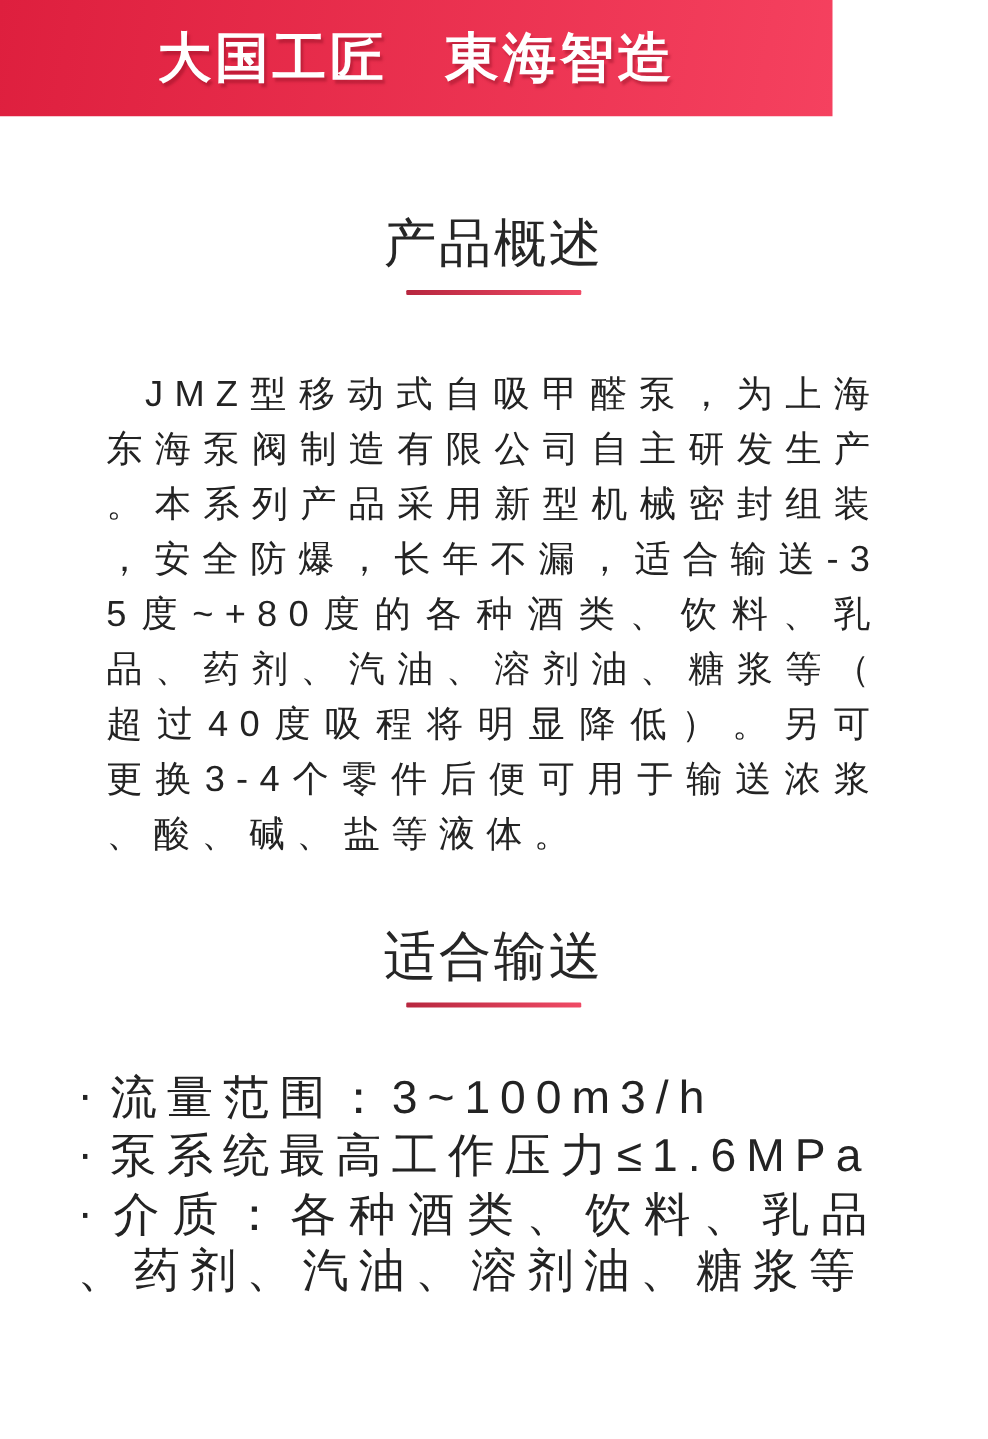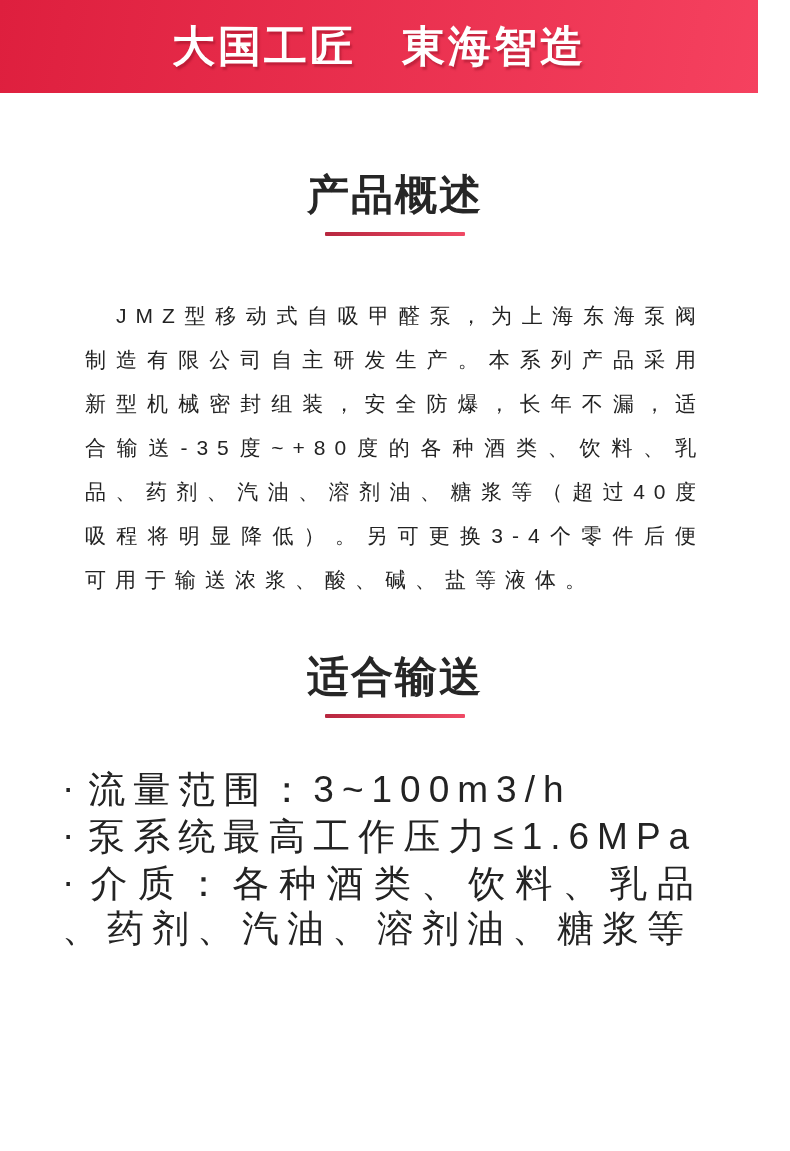--- a/index.html
+++ b/index.html
@@ -9,46 +9,46 @@
     --page-bg:#FFFFFF;
   }
   *{margin:0;padding:0;box-sizing:border-box;}
   html,body{background:var(--page-bg);}
   body{
     width:790px;height:1151px;overflow:hidden;
     font-family:"Liberation Sans","DejaVu Sans",sans-serif;
     color:var(--body-text);
   }
   .banner{
-    width:758px;height:93px;
+    width:666px;height:93px;
     background:linear-gradient(100deg,var(--banner-l) 0%,var(--banner-r) 100%);
     display:flex;align-items:center;justify-content:center;
   }
   .banner-title{
     color:var(--banner-text);
     font-size:43px;font-weight:bold;letter-spacing:3px;
     text-shadow:2px 3px 2px rgba(120,10,25,0.35);
     white-space:pre;
   }
   .section-title{
     margin-top:77px;
     text-align:center;
-    font-size:42px;font-weight:bold;line-height:50px;
+    font-size:42px;font-weight:normal;line-height:50px;
     letter-spacing:2px;color:var(--title-text);
   }
   .section-title.second{margin-top:50px;}
   .title-underline{
     width:140px;height:4px;margin:12px auto 0 auto;
     background:linear-gradient(90deg,var(--accent-l) 0%,var(--accent-r) 100%);
     border-radius:1px;
   }
   .description{
     margin:58px 85px 0 85px;
     width:620px;
-    font-size:21px;line-height:44px;letter-spacing:9px;
+    font-size:29px;line-height:44px;letter-spacing:9px;
     text-align:justify;
     line-break:anywhere;
     text-indent:31px;
     color:var(--body-text);
   }
   .spec-list{
     margin:49px 88px 0 62px;
   }
   .bullet{
     font-size:37px;line-height:45px;letter-spacing:8px;

